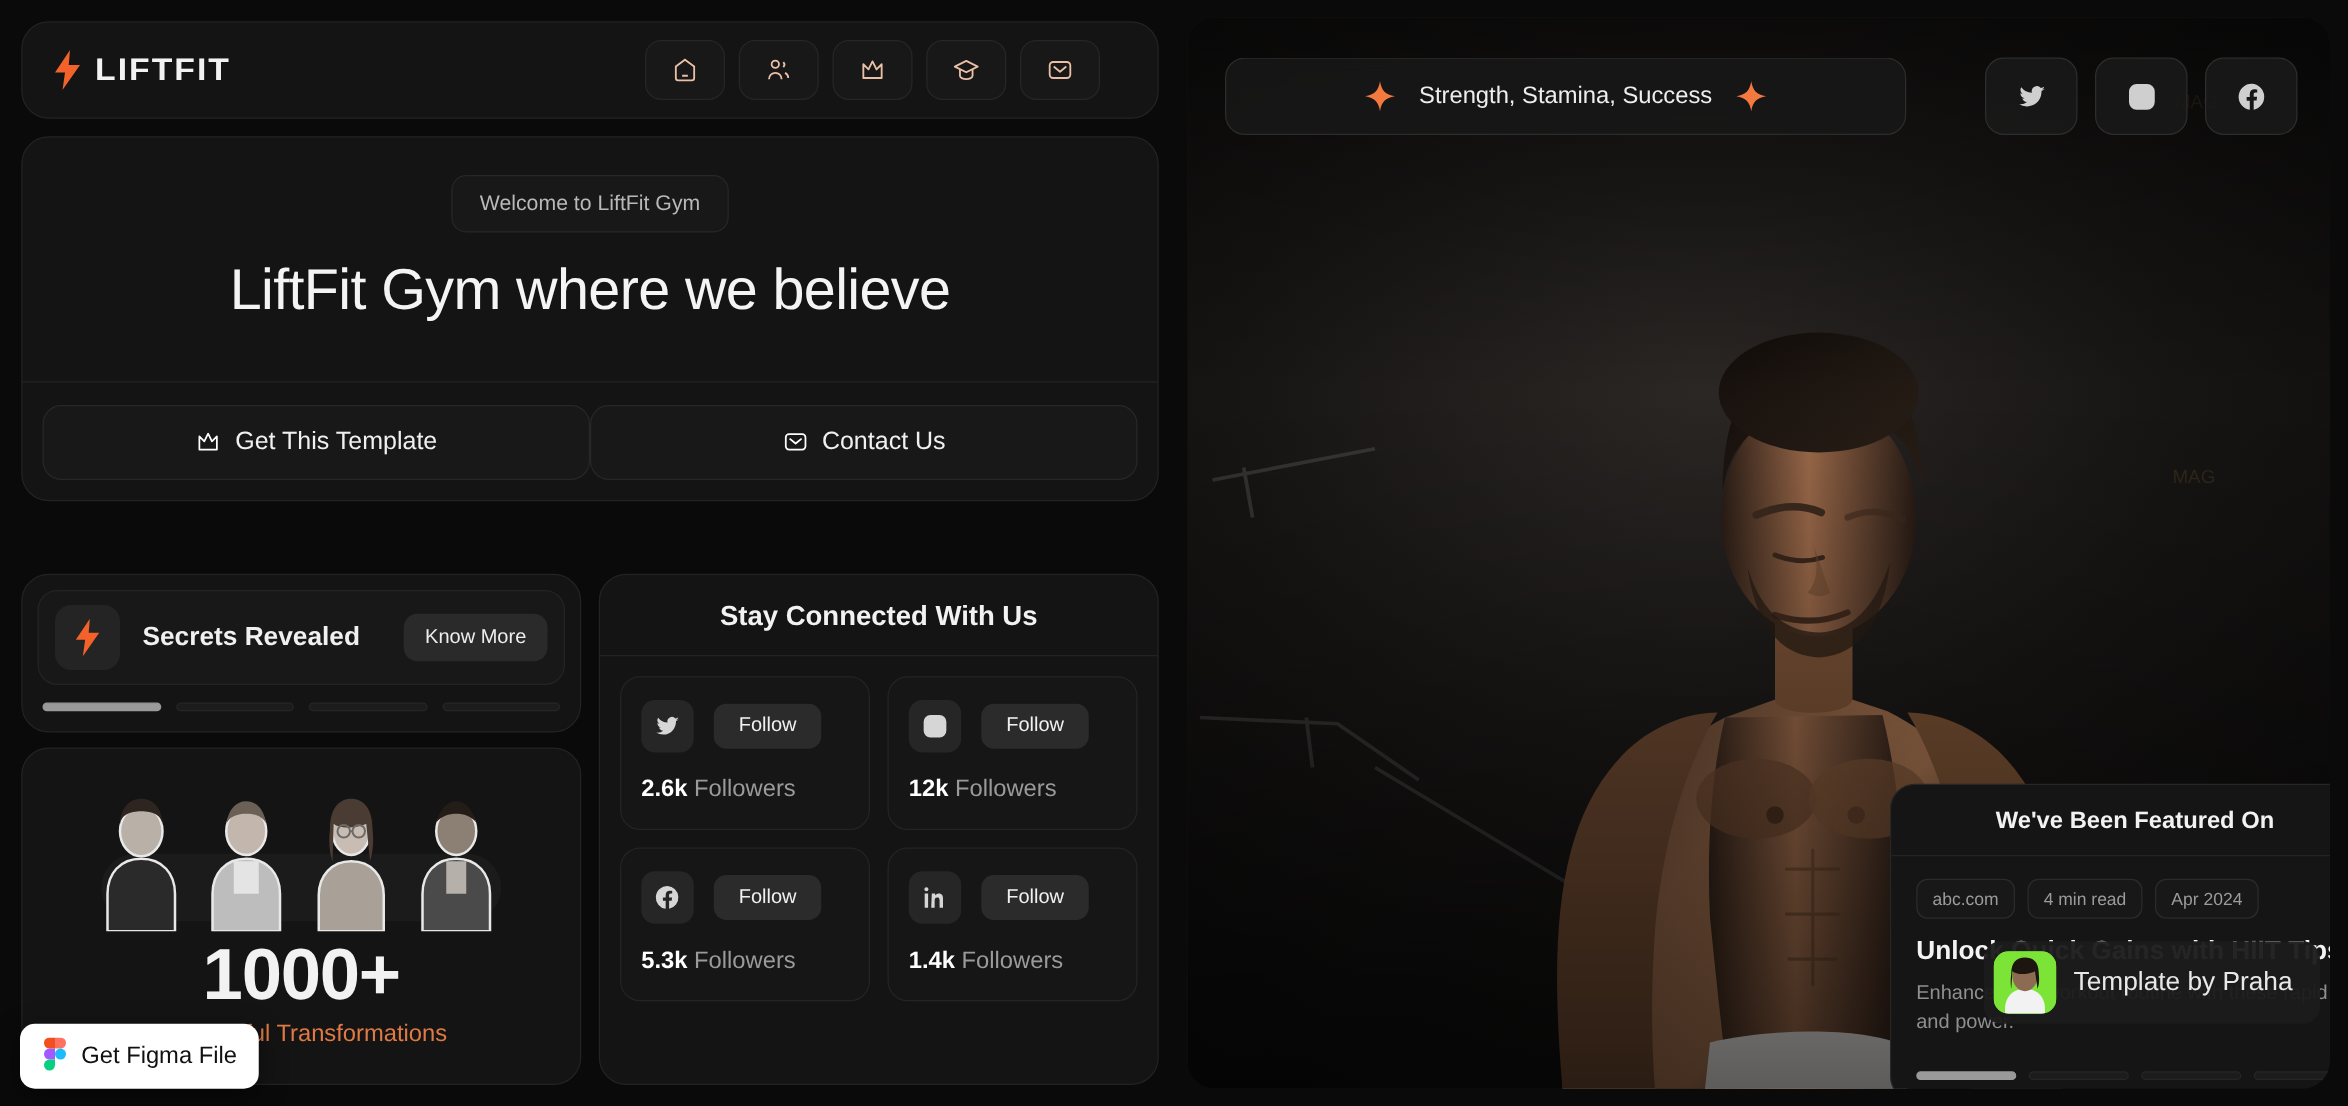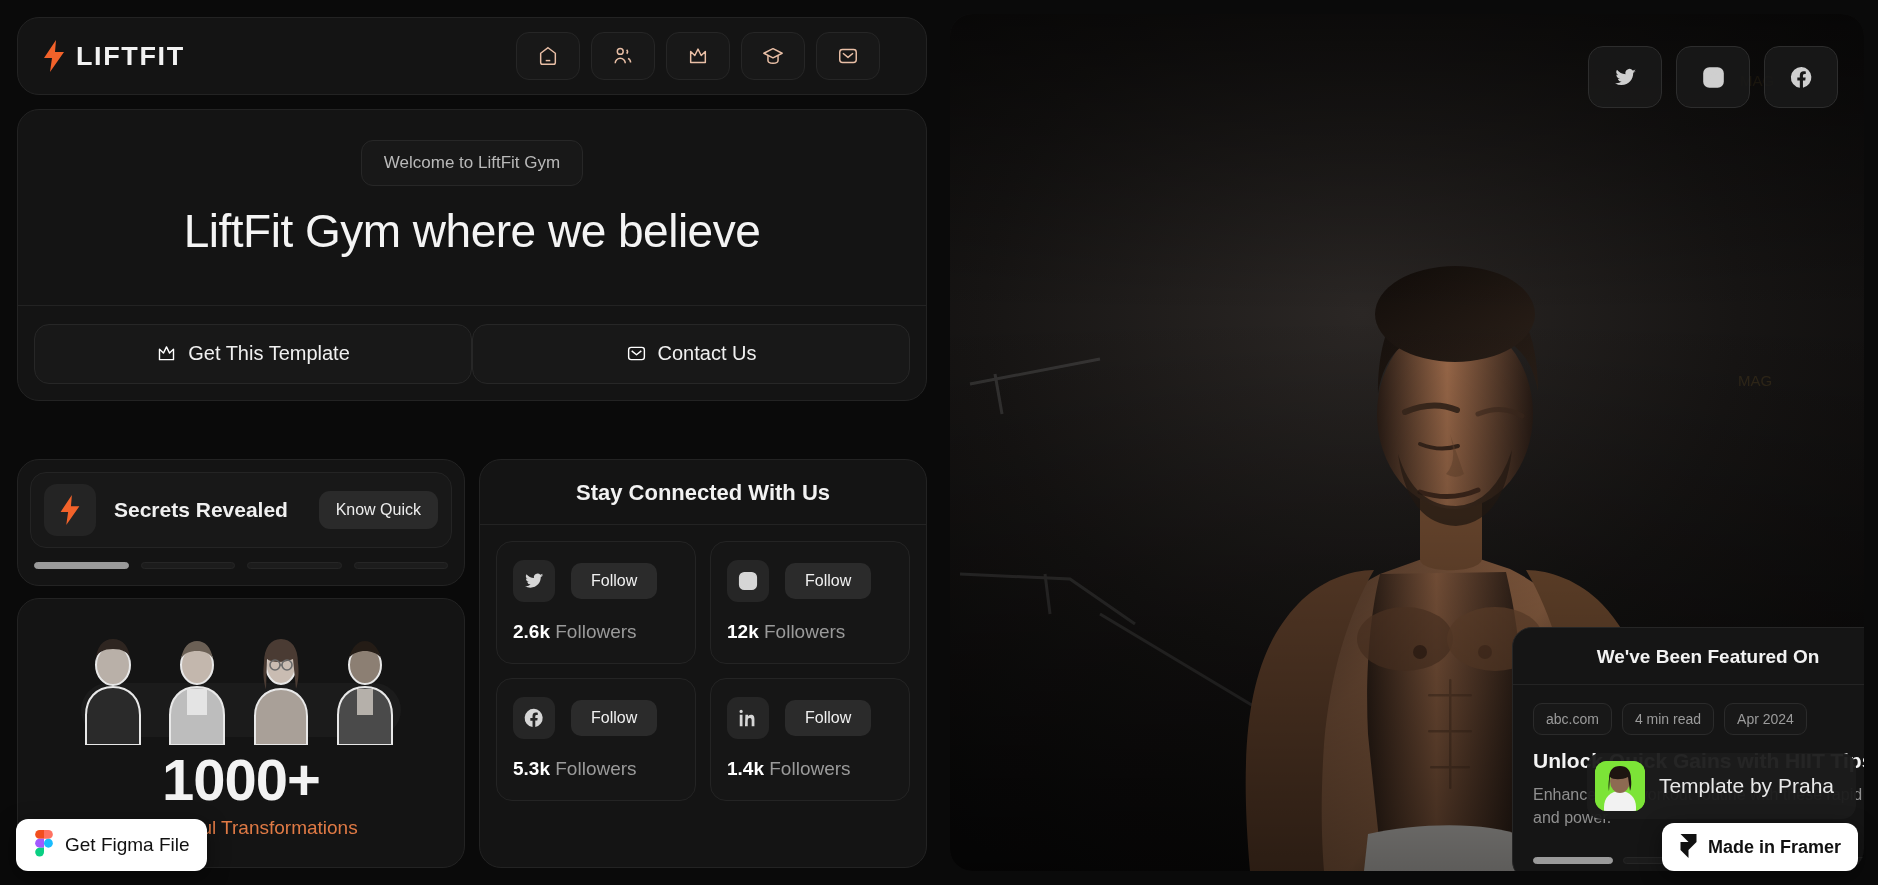--- a/index.html
+++ b/index.html
@@ -247,21 +247,21 @@
       <div class="col-left">
 
         <div class="panel secrets-panel">
           <div class="secrets-row">
             <div class="bolt-box">
               <svg width="26" height="30" viewBox="0 0 24 32">
                 <path d="M14 0 L2 18 H10 L8 32 L22 12 H13 Z" fill="#F2622A"></path>
               </svg>
             </div>
             <div class="secrets-title">Secrets Revealed</div>
-            <div class="know-more">Know Quick</div>
+            <div class="know-more">Know More</div>
           </div>
           <div class="carousel-bars">
             <div class="bar active"></div>
             <div class="bar"></div>
             <div class="bar"></div>
             <div class="bar"></div>
           </div>
         </div>
 
         <div class="panel stats-panel">
@@ -452,20 +452,29 @@
         <path d="M500 420 q8 28 -4 40 q10 6 18 0" stroke="#54392700" fill="#6b4830" opacity=".5"></path>
         <path d="M470 478 q30 10 58 -2" stroke="#41291d" stroke-width="5" fill="none" stroke-linecap="round"></path>
 
         <path d="M448 440 q10 70 58 72 q48 -4 56 -76 q-18 54 -56 56 q-42 0 -58 -52z" fill="#2a1d15" opacity=".75"></path>
       </g>
 
       <path d="M418 820 C470 808 540 808 572 822 L576 857 L414 857 Z" fill="#e9e6e1"></path>
       <rect width="914" height="857" fill="url(#vign)"></rect>
     </svg>
 
+    <div class="tag-bar">
+      <svg width="26" height="26" viewBox="0 0 24 24">
+        <path d="M12 1 C13.2 8 16 10.8 23 12 C16 13.2 13.2 16 12 23 C10.8 16 8 13.2 1 12 C8 10.8 10.8 8 12 1 Z" fill="#F4793F"></path>
+      </svg>
+      <span class="t">Strength, Stamina, Success</span>
+      <svg width="26" height="26" viewBox="0 0 24 24">
+        <path d="M12 1 C13.2 8 16 10.8 23 12 C16 13.2 13.2 16 12 23 C10.8 16 8 13.2 1 12 C8 10.8 10.8 8 12 1 Z" fill="#F4793F"></path>
+      </svg>
+    </div>
 
     <div class="soc-top">
       <div class="b">
         <svg viewBox="0 0 24 24">
             <path d="M22 5.8a8 8 0 0 1-2.3.6 4 4 0 0 0 1.8-2.2 8 8 0 0 1-2.6 1A4 4 0 0 0 12 8.8a11.3 11.3 0 0 1-8.2-4.2 4 4 0 0 0 1.2 5.3A4 4 0 0 1 3.2 9v.1a4 4 0 0 0 3.2 3.9 4 4 0 0 1-1.8.1 4 4 0 0 0 3.7 2.8A8 8 0 0 1 2 17.5a11.3 11.3 0 0 0 6.1 1.8c7.3 0 11.3-6 11.3-11.3v-.5A8 8 0 0 0 22 5.8z"></path>
           </svg>
       </div>
       <div class="b">
         <svg viewBox="0 0 24 24" fill="none" stroke="#cfcfcf" stroke-width="1.8">
             <rect x="3" y="3" width="18" height="18" rx="5"></rect>
@@ -516,22 +525,14 @@
     <svg width="22" height="30" viewBox="0 0 24 34">
       <path d="M12 0H7a5 5 0 0 0 0 10h5z" fill="#F24E1E"></path>
       <path d="M12 0h5a5 5 0 0 1 0 10h-5z" fill="#FF7262"></path>
       <path d="M12 10H7a5 5 0 0 0 0 10h5z" fill="#A259FF"></path>
       <path d="M17 10a5 5 0 1 1 0 10 5 5 0 0 1 0-10z" fill="#1ABCFE"></path>
       <path d="M12 20H7a5 5 0 1 0 5 5z" fill="#0ACF83"></path>
     </svg>
     <span>Get Figma File</span>
   </div>
 
-  <div class="badge badge-framer">
-    <svg width="19" height="26" viewBox="0 0 18 26">
-      <path d="M1 0h16v8H9z" fill="#111"></path>
-      <path d="M1 8h16l-8 8H1z" fill="#111"></path>
-      <path d="M1 16h8v8z" fill="#111"></path>
-    </svg>
-    <span>Made in Framer</span>
-  </div>
 
 </div>
 
 </body></html>

